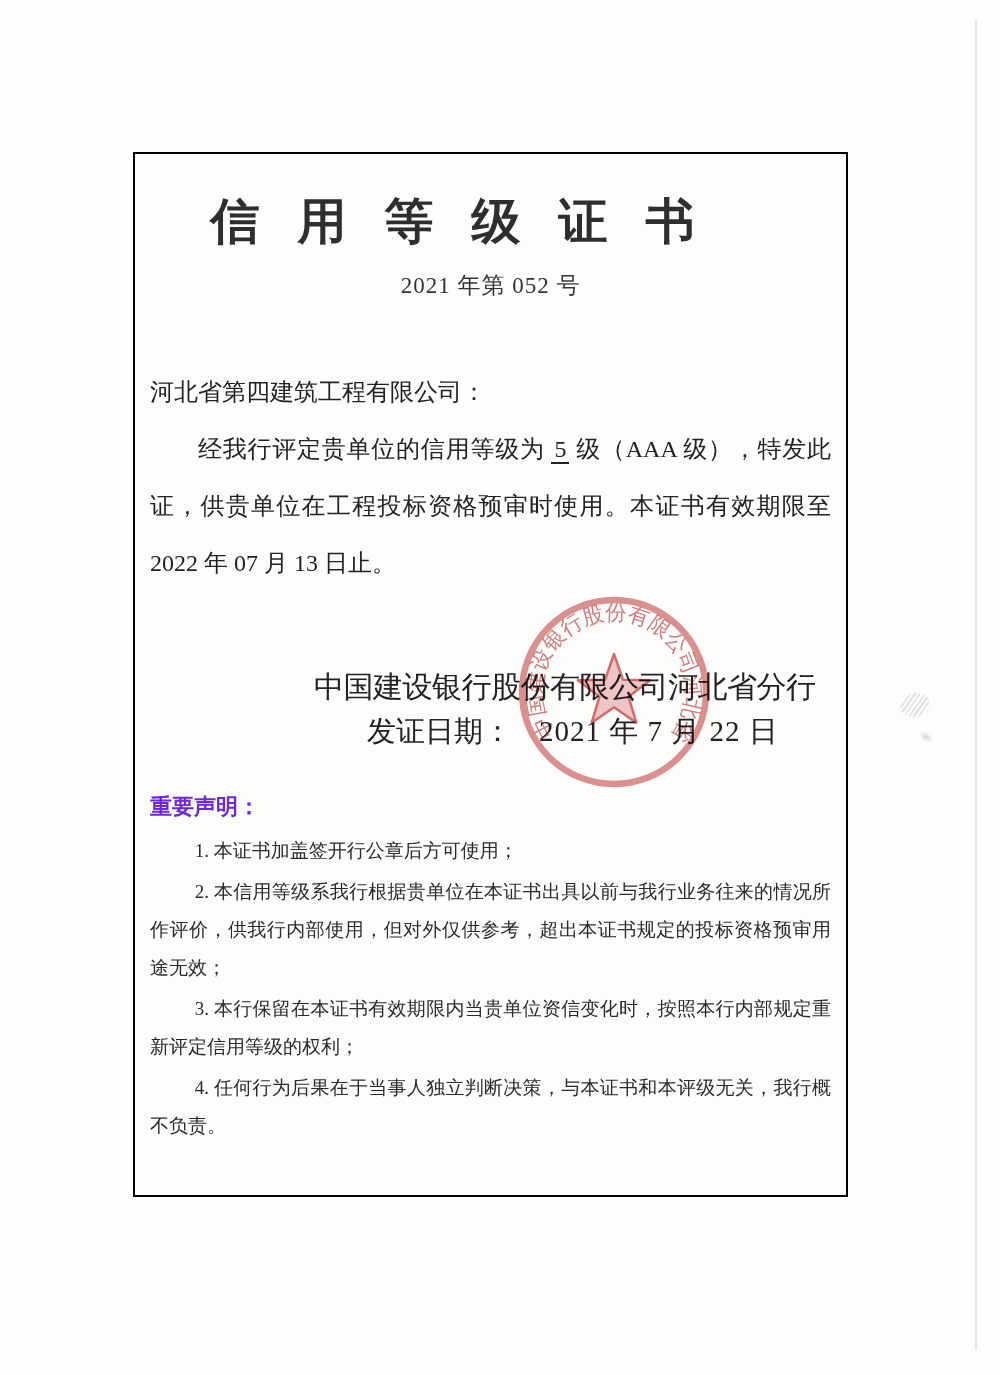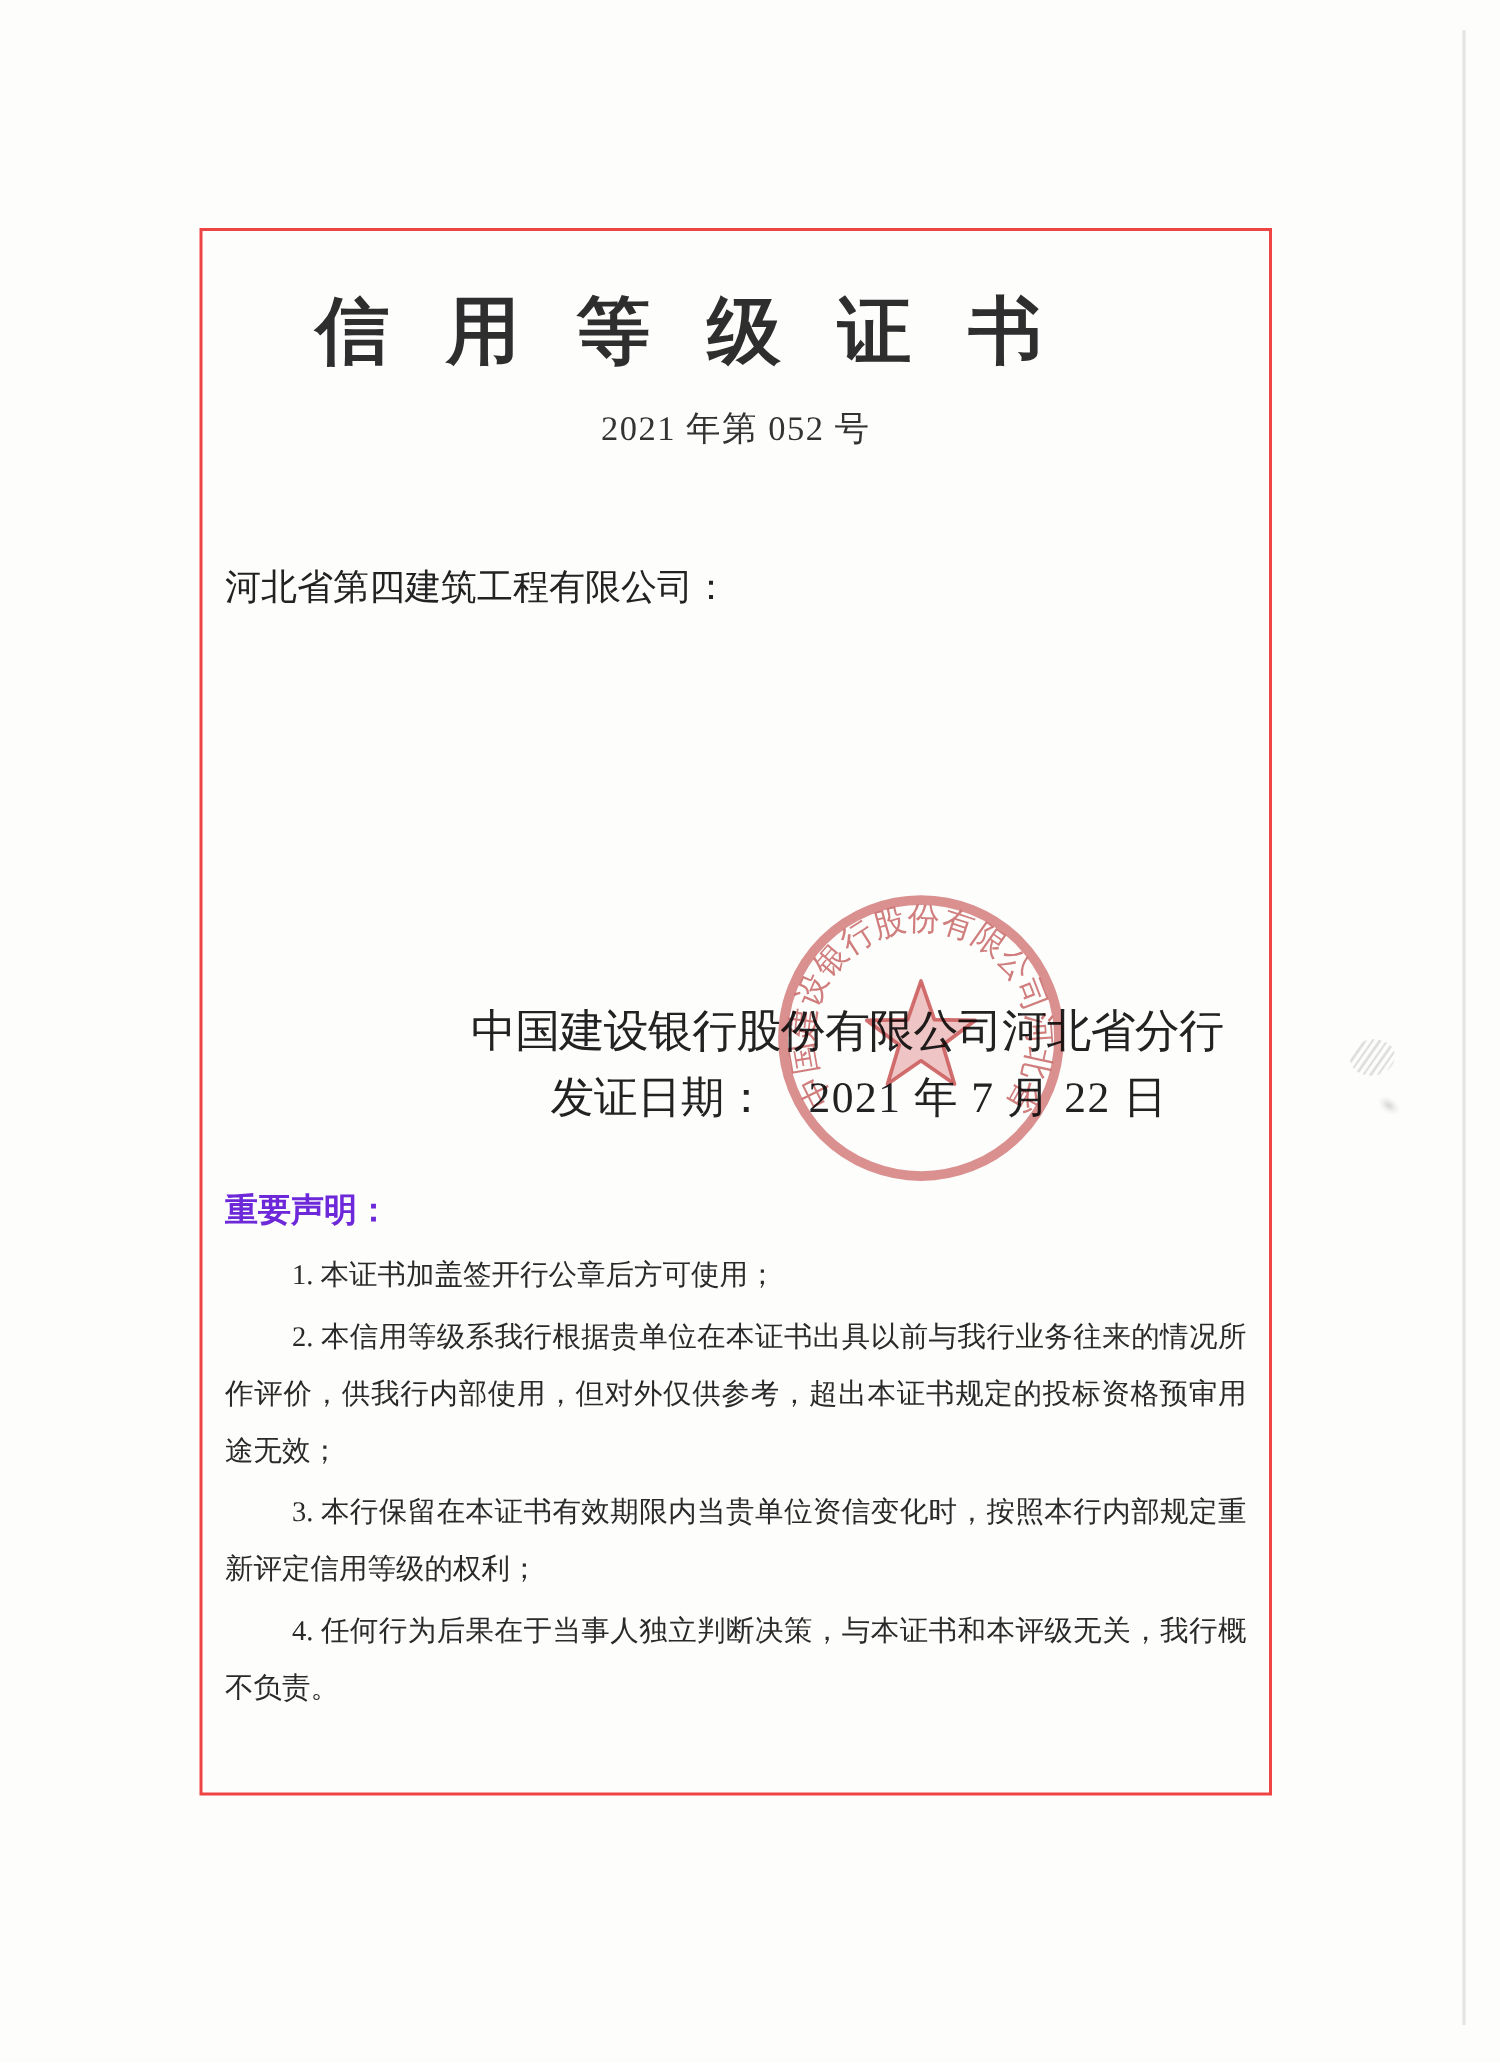--- a/index.html
+++ b/index.html
@@ -26,21 +26,21 @@
     border-radius:50%;transform:rotate(-10deg);opacity:.45;
     filter:blur(.4px);
   }
   .smudge.s2{
     left:915px;top:730px;width:22px;height:14px;
     background:radial-gradient(closest-side,#9a9a9a 0%,rgba(170,170,170,.35) 45%,transparent 75%);
     transform:rotate(35deg);opacity:.4;
   }
   .cert-box{
     position:absolute;left:133px;top:152px;width:715px;height:1045px;
-    border:2px solid #ef4444;
+    border:2px solid #000000;
     box-sizing:border-box;
     background:transparent;
   }
   .title{
     position:absolute;top:38px;left:0;width:100%;
     margin:0;text-align:center;
     font-family:"Liberation Sans", sans-serif;
     font-weight:700;font-size:49px;line-height:1.2;
     letter-spacing:38px;
     transform:translateX(-19px);
@@ -99,20 +99,23 @@
   <div class="smudge s2"></div>
 
   <div class="cert-box">
 
     <h1 class="title">信用等级证书</h1>
 
     <div class="cert-no">2021 年第 052 号</div>
 
     <div class="body-block">
       <p class="recipient">河北省第四建筑工程有限公司：</p>
+      <p class="main-para"><span>经我行评定贵单位的信用等级为</span>
+<span class="rating">5</span>
+<span>级（AAA 级），特发此证，供贵单位在工程投标资格预审时使用。本证书有效期限至 2022 年 07 月 13 日止。</span></p>
     </div>
 
     <div class="issuer">中国建设银行股份有限公司河北省分行</div>
 
     <div class="issue-date">
       <span>发证日期：</span><span class="date-val">2021 年 7 月 22 日</span>
     </div>
 
     <svg class="stamp" width="210" height="210" viewBox="0 0 210 210">
       <circle cx="105" cy="105" r="92" fill="none" stroke="#cf6b6b" stroke-width="6.5" opacity="0.85"></circle>

